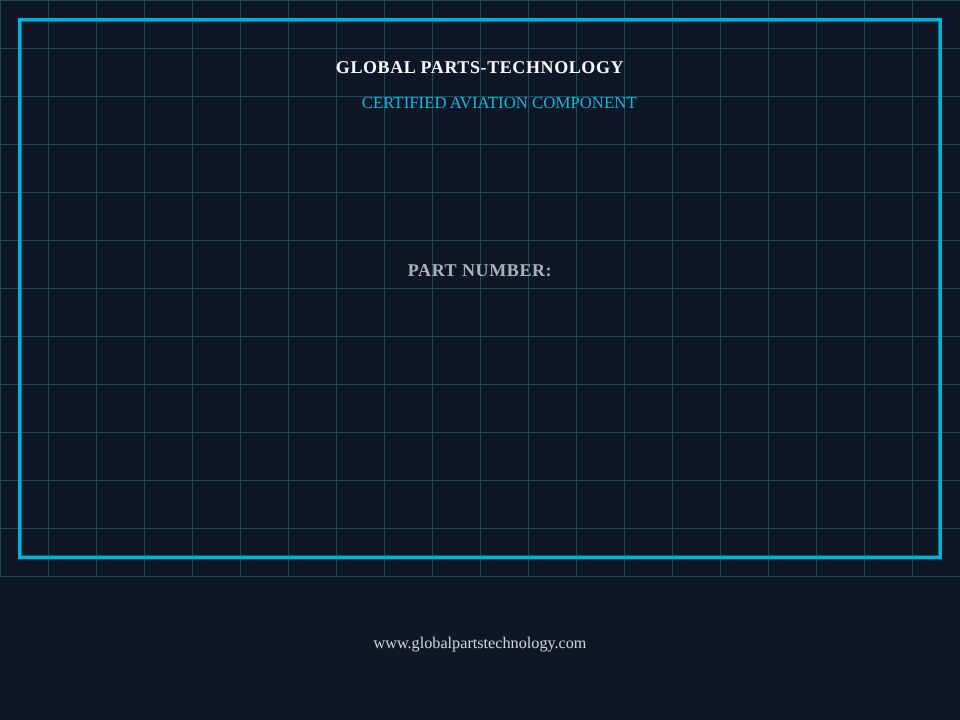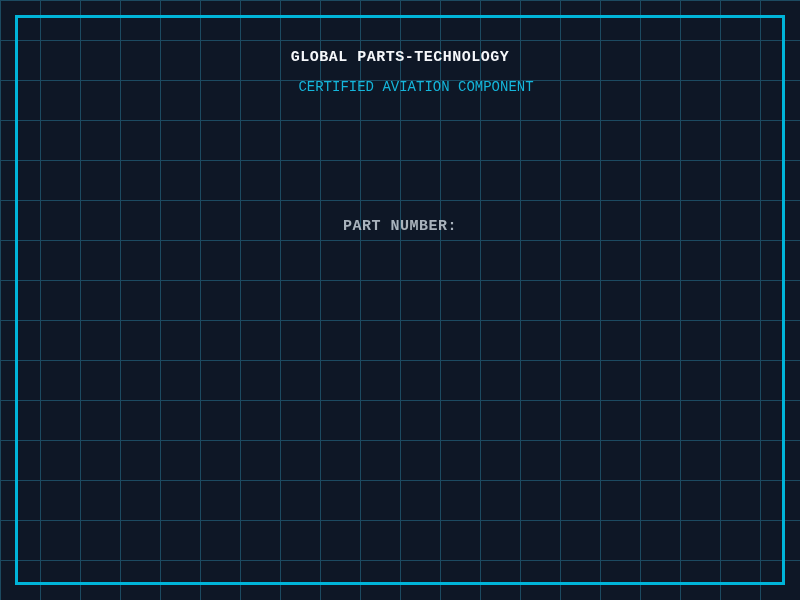--- a/index.html
+++ b/index.html
@@ -14,27 +14,27 @@
   * { margin: 0; padding: 0; box-sizing: border-box; }
   html, body {
     width: 800px;
     height: 600px;
     overflow: hidden;
     background: var(--background);
   }
   .page {
     position: relative;
     width: 800px;
-    height: 600px;
+    height: 481px;
     background-color: var(--background);
     background-image:
       linear-gradient(to right, var(--grid-line) 1px, transparent 1px),
       linear-gradient(to bottom, var(--grid-line) 1px, transparent 1px);
     background-size: 40px 40px;
-    font-family: Liberation Mono, monospace;
+    font-family: Liberation Serif, serif;
   }
   .frame {
     position: absolute;
     left: 15px;
     top: 15px;
     right: 15px;
     bottom: 15px;
     border: 3px solid var(--frame-border);
   }
   .txt {
@@ -81,13 +81,14 @@
   }
 </style>
 </head>
 <body>
 
 <div class="page">
   <div class="frame"></div>
   <div class="txt company">GLOBAL PARTS-TECHNOLOGY</div>
   <div class="txt tagline">CERTIFIED AVIATION COMPONENT</div>
   <div class="txt part-label">PART NUMBER:</div>
+  <div class="txt website">www.globalpartstechnology.com</div>
 </div>
 
 </body></html>

